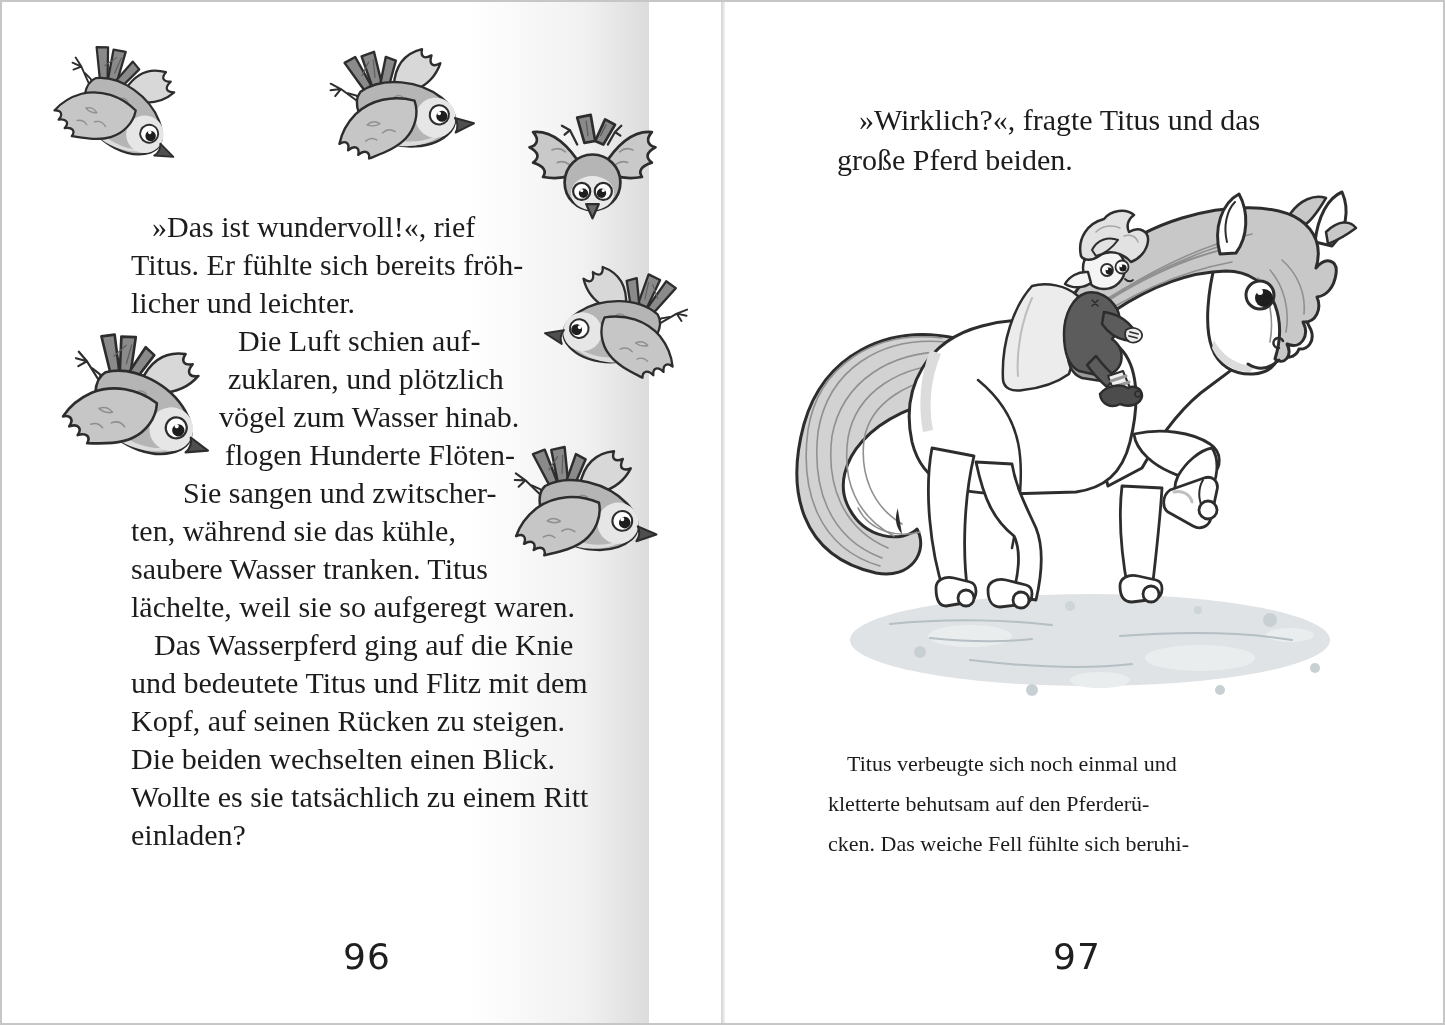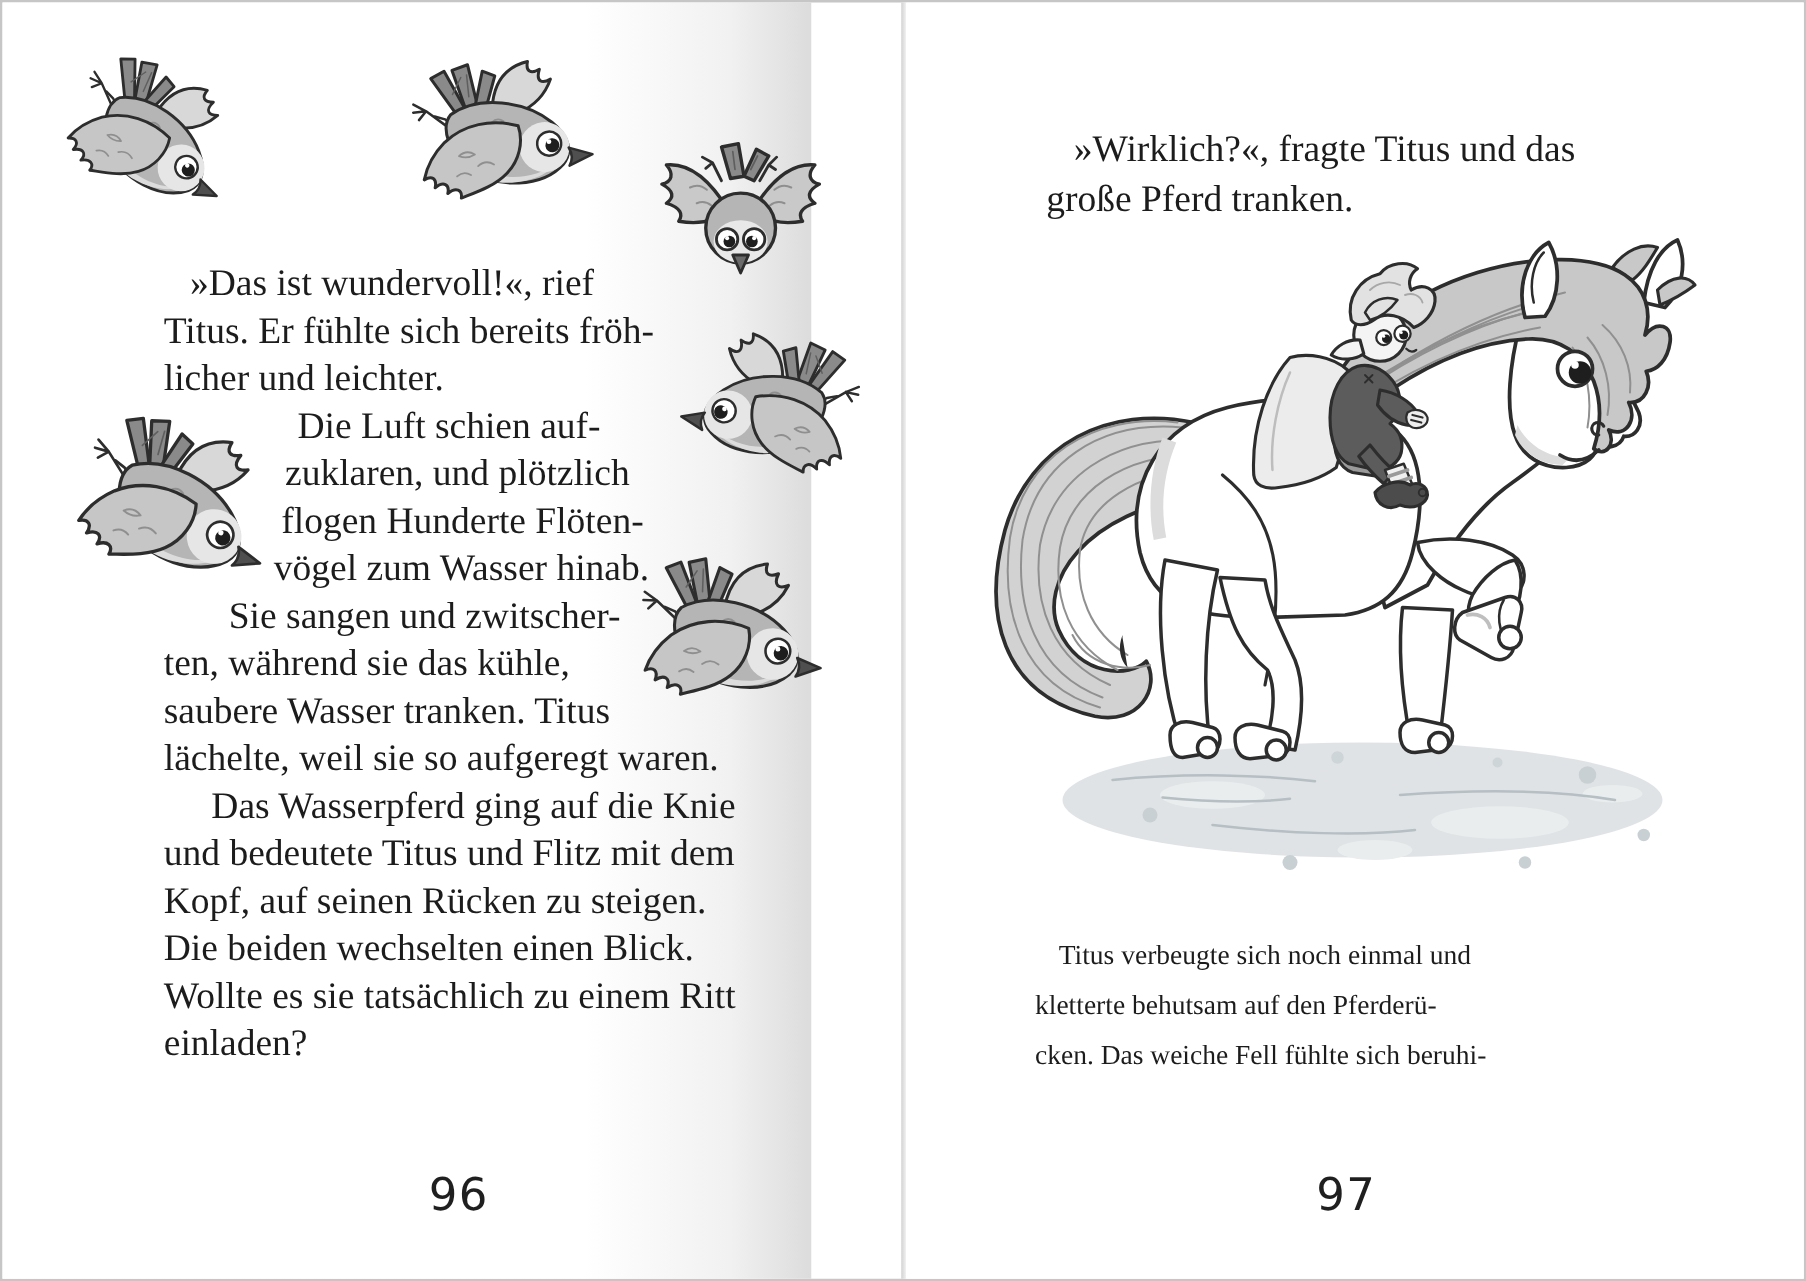--- a/index.html
+++ b/index.html
@@ -15,21 +15,21 @@
     left:2px;width:647px;
     background:linear-gradient(90deg,#ffffff 0%,#ffffff 72%,#f1f1f1 90%,#dcdcdc 100%);
   }
   .page-right{left:725px;right:2px;background:#ffffff;}
   .gutter-line{position:absolute;top:2px;bottom:2px;left:721px;width:4px;
     background:linear-gradient(90deg,#d2d2d2 0%,#f2f2f2 100%);}
   .textblock{position:absolute;font-size:30px;line-height:38px;white-space:nowrap;}
   .textblock.rp{line-height:40px;}
   .tl{display:block;}
   
-  .i21{padding-left:21px;} .i23{padding-left:23px;text-align:right;} .i22{padding-left:22px;}
+  .i21{padding-left:21px;} .i23{padding-left:23px;} .i22{padding-left:22px;}
   .i19{padding-left:19px;}
   .i107{padding-left:107px;} .i97{padding-left:97px;} .i94{padding-left:94px;}
   .i88{padding-left:88px;} .i52{padding-left:52px;}
   .pagenum{
     position:absolute;width:80px;text-align:center;
     font-family:"DejaVu Sans","Liberation Sans",sans-serif;
     font-size:36px;color:#1f1f1f;letter-spacing:1px;
   }
   svg.art{position:absolute;overflow:visible;}
   .defs{position:absolute;width:0;height:0;}
@@ -146,22 +146,22 @@
           <use href="#bird-side"></use>
         </g>
     </svg>
 
     <div class="textblock" style="left:129px;top:206px">
       <span class="tl i21">»Das ist wundervoll!«, rief</span>
       <span class="tl">Titus. Er fühlte sich bereits fröh-</span>
       <span class="tl">licher und leichter.</span>
       <span class="tl i107">Die Luft schien auf-</span>
       <span class="tl i97">zuklaren, und plötzlich</span>
+      <span class="tl i88">vögel zum Wasser hinab.</span>
       <span class="tl i94">flogen Hunderte Flöten-</span>
-      <span class="tl i88">vögel zum Wasser hinab.</span>
       <span class="tl i52">Sie sangen und zwitscher-</span>
       <span class="tl">ten, während sie das kühle,</span>
       <span class="tl">saubere Wasser tranken. Titus</span>
       <span class="tl">lächelte, weil sie so aufgeregt waren.</span>
       <span class="tl i23">Das Wasserpferd ging auf die Knie</span>
       <span class="tl">und bedeutete Titus und Flitz mit dem</span>
       <span class="tl">Kopf, auf seinen Rücken zu steigen.</span>
       <span class="tl">Die beiden wechselten einen Blick.</span>
       <span class="tl">Wollte es sie tatsächlich zu einem Ritt</span>
       <span class="tl">einladen?</span>
@@ -169,21 +169,21 @@
 
     <div class="pagenum" style="left:325px;top:934px">96</div>
   </div>
 
   <div class="gutter-line"></div>
 
   <div class="page page-right" style="font-size:0">
 
     <div class="textblock rp" style="left:112px;top:98px;font-size:30px">
       <span class="tl i22">»Wirklich?«, fragte Titus und das</span>
-      <span class="tl">große Pferd tranken.</span>
+      <span class="tl">große Pferd beiden.</span>
     </div>
 
     <svg class="art" style="left:45px;top:188px;width:630px;height:520px" viewBox="0 0 630 520" stroke-linejoin="round" stroke-linecap="round">
 
       <g stroke="none">
         <ellipse cx="320" cy="450" rx="240" ry="46" fill="#d9dee1" opacity="0.85"></ellipse>
         <ellipse cx="200" cy="446" rx="42" ry="11" fill="#e9edee"></ellipse>
         <ellipse cx="430" cy="468" rx="55" ry="13" fill="#e9edee"></ellipse>
         <ellipse cx="330" cy="490" rx="30" ry="8" fill="#e9edee"></ellipse>
         <ellipse cx="520" cy="445" rx="24" ry="7" fill="#e9edee"></ellipse>

